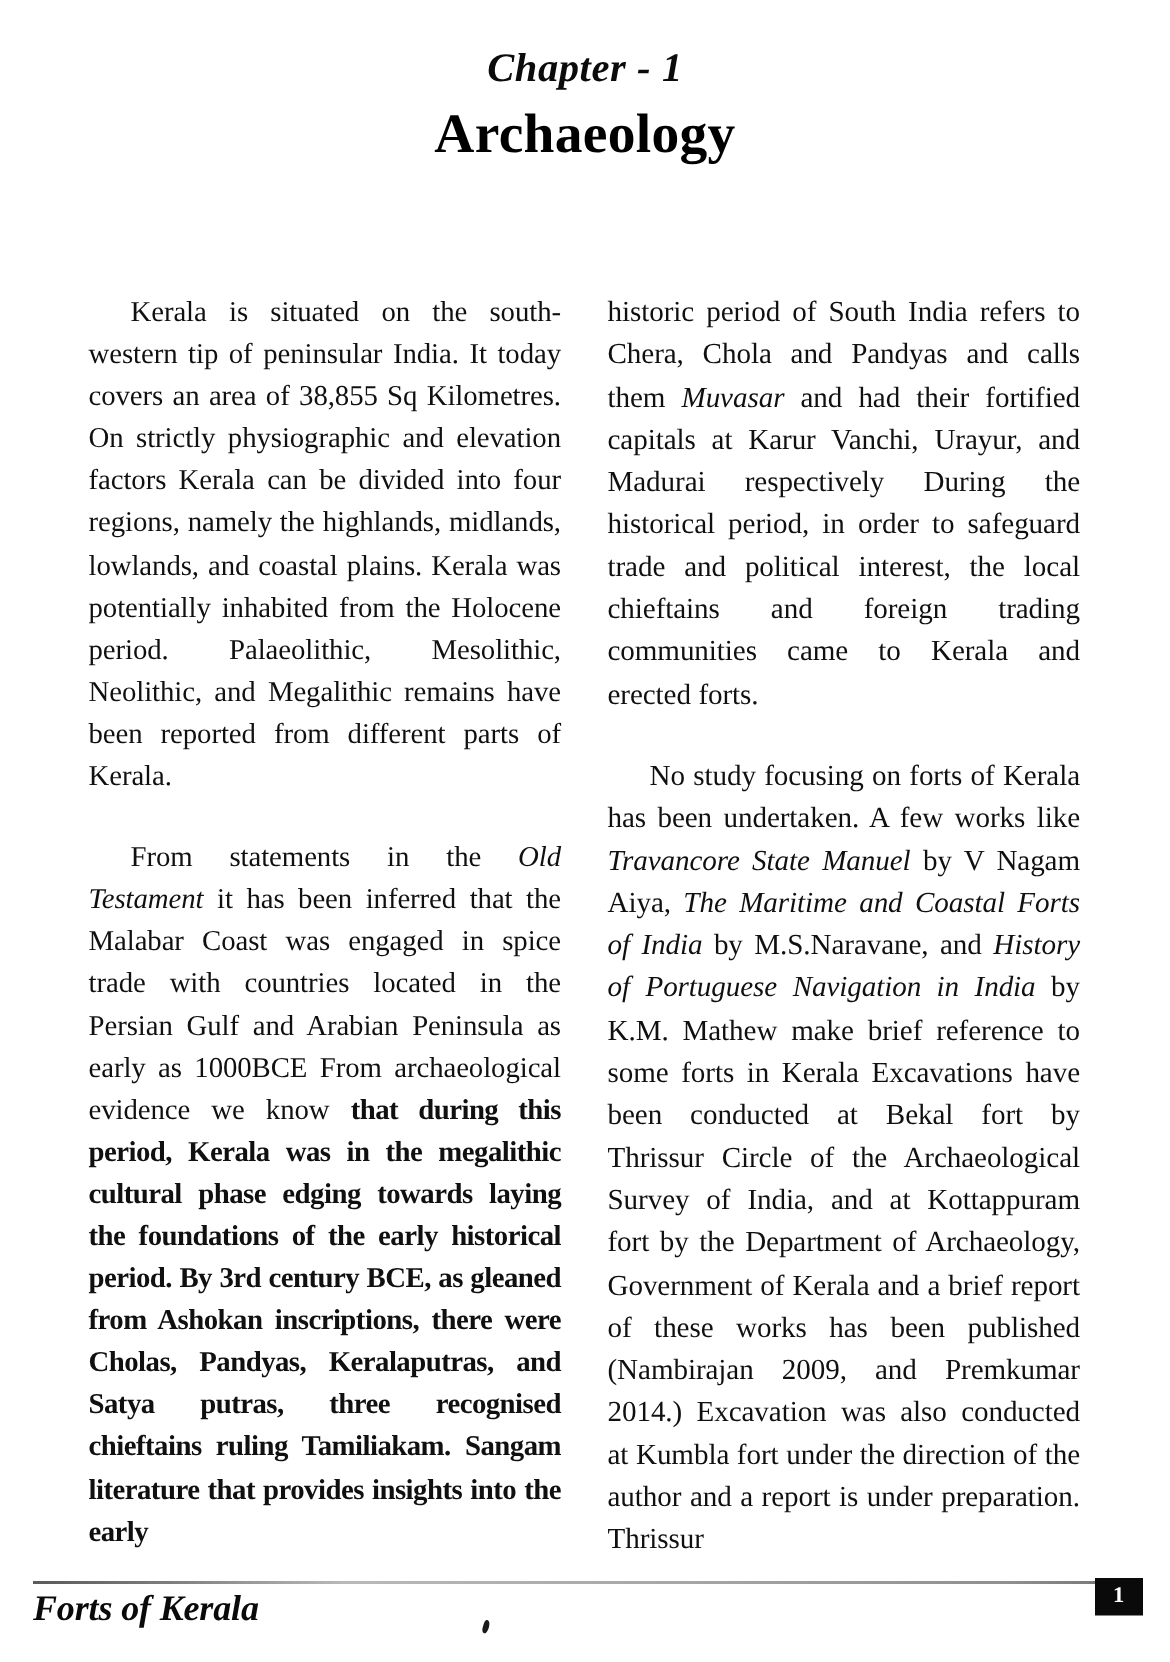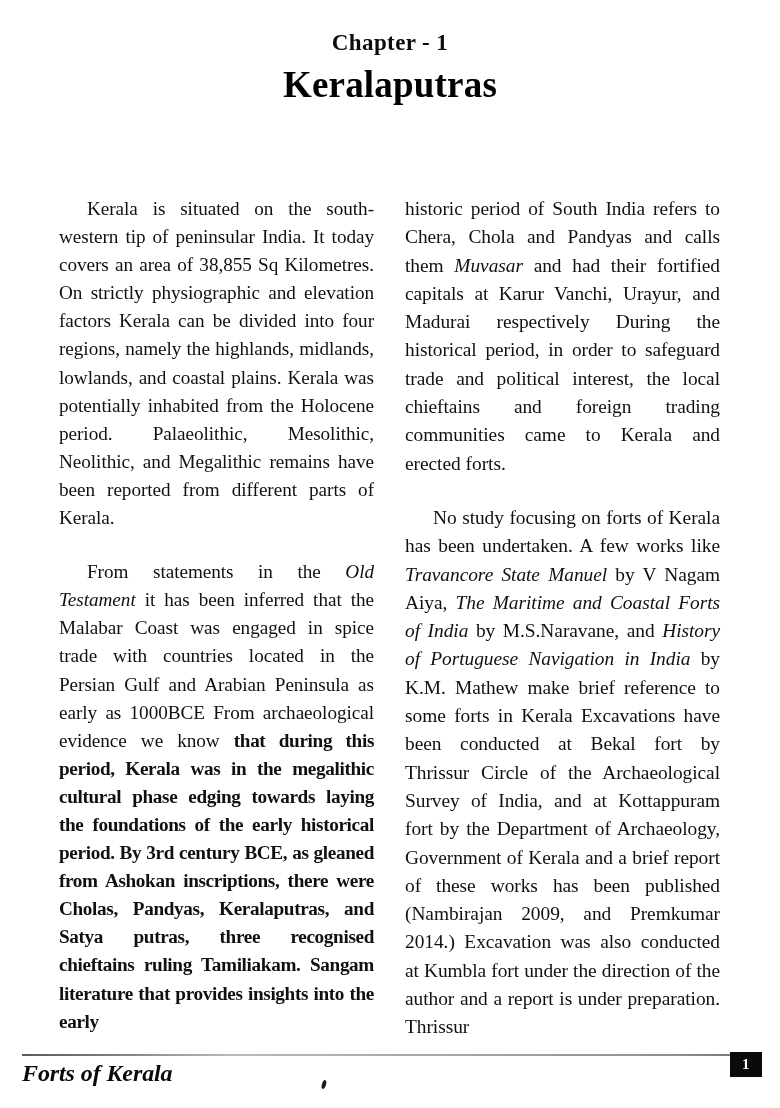--- a/index.html
+++ b/index.html
@@ -21,22 +21,23 @@
   
   .heading-block {
     position: absolute;
     top: 30px;
     left: 0;
     right: 0;
     text-align: center;
   }
   .chapter-label {
     font-family: "Liberation Serif", "DejaVu Serif", serif;
+    font-style: italic;
     font-weight: bold;
-    font-size: 23px;
+    font-size: 27px;
     letter-spacing: 0.4px;
     color: #0b0b0b;
     line-height: 1.15;
   }
   .chapter-title {
     font-family: "Liberation Serif", "DejaVu Serif", serif;
     font-weight: bold;
     font-size: 37px;
     letter-spacing: 0.2px;
     color: #000000;
@@ -134,21 +135,21 @@
     border-radius: 40% 60% 50% 50%;
   }
 </style>
 </head>
 <body>
 
 <div class="page">
 
   <div class="heading-block">
     <div class="chapter-label">Chapter - 1</div>
-    <div class="chapter-title">Keralaputras</div>
+    <div class="chapter-title">Archaeology</div>
   </div>
 
   <div class="columns">
 
     <div class="col col-left">
       <p class="indent">Kerala is situated on the south-western tip of peninsular India. It today covers an area of 38,855 Sq Kilometres. On strictly physiographic and elevation factors Kerala can be divided into four regions, namely the highlands, midlands, lowlands, and coastal plains. Kerala was potentially inhabited from the Holocene period. Palaeolithic, Mesolithic, Neolithic, and Megalithic remains have been reported from different parts of Kerala.</p>
 
       <p class="indent"><span>From statements in the </span><span class="it">Old Testament</span><span> it has been inferred that the Malabar Coast was engaged in spice trade with countries located in the Persian Gulf and Arabian Peninsula as early as 1000BCE From archaeological evidence we know </span><span class="ink-heavy">that during this period, Kerala was in the megalithic cultural phase edging towards laying the foundations of the early historical period. By 3rd century BCE, as gleaned from Ashokan inscriptions, there were Cholas, Pandyas, Keralaputras, and Satya putras, three recognised chieftains ruling Tamiliakam. Sangam literature that provides insights into the early</span></p>
     </div>
 

